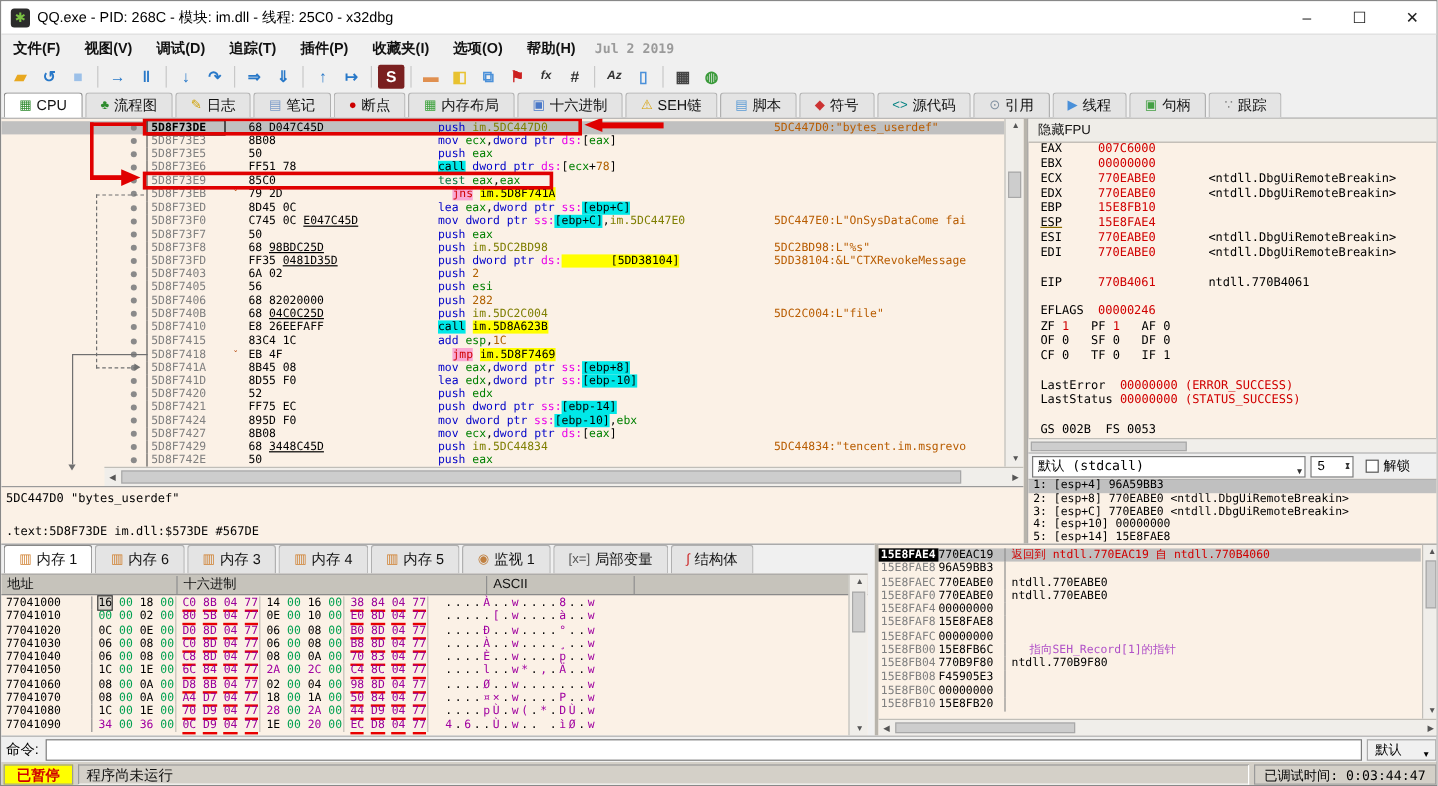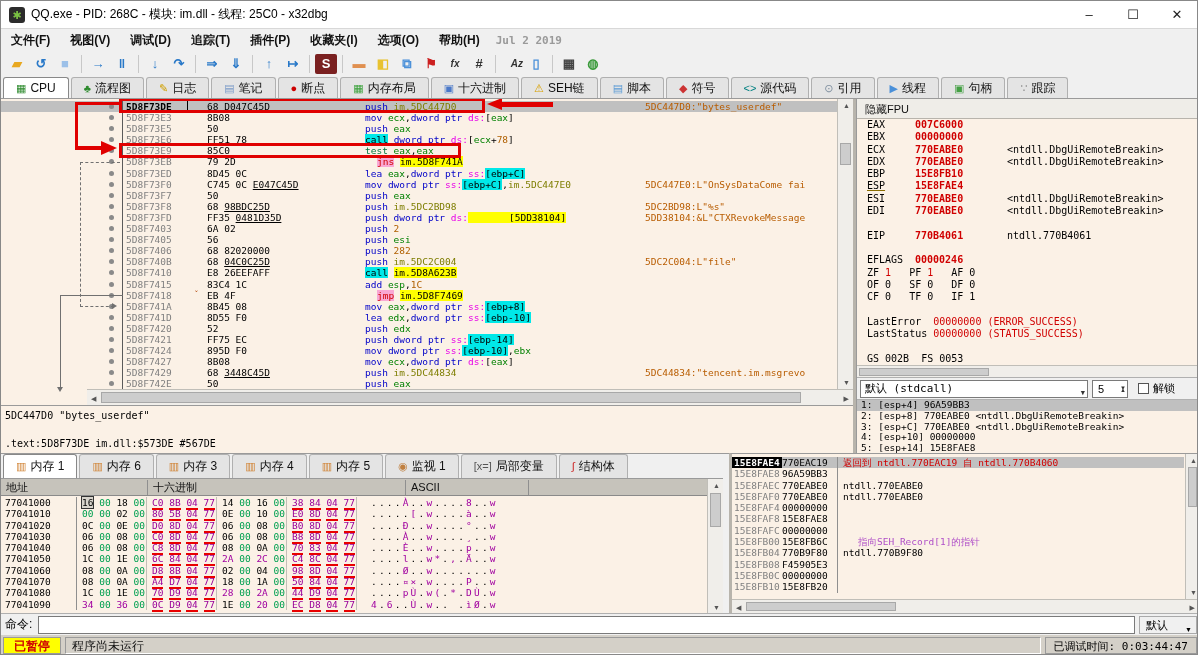--- a/index.html
+++ b/index.html
@@ -71,21 +71,21 @@
   
   #regpane { position:absolute; left:855px; top:98px; width:343px; height:354px; background:#fbf1e6;
              border-left:1px solid #9a9a9a; }
   #fpubar { position:absolute; left:0; top:0; width:343px; height:20px; background:#efede8;
             border-bottom:1px solid #b8b4ac; font-size:11px; line-height:20px; padding-left:8px; color:#111; }
   #reglist { position:absolute; left:0; top:20px; width:343px; height:246px; overflow:hidden;
              font-family:"DejaVu Sans Mono", monospace; font-size:10px; }
   .rline { height:12.3px; line-height:12.3px; white-space:pre; padding-left:10px; }
   .rname { display:inline-block; width:48px; color:#000; }
   .rname.u { text-decoration:underline; text-decoration-color:#8a6d00; }
-  .rval { display:inline-block; width:92px; color:#d00000;font-weight:bold; }
+  .rval { display:inline-block; width:92px; color:#d00000; }
   .rsym { color:#000; }
   .rred { color:#d00000; } .rblk { color:#000; }
   #reghscroll { position:absolute; left:0; top:266px; width:343px; height:12px; background:#f0eeea;
                 border-top:1px solid #c0beb8; }
   #convrow { position:absolute; left:0; top:278px; width:343px; height:22px; background:#f0f0f0;
              border-top:1px solid #b0b0b0; display:flex; align-items:center; font-size:11px; }
   #convbox { width:228px; height:18px; background:#fff; border:1px solid #7a7a7a; margin-left:3px;
              padding:0 4px; line-height:16px; position:relative; font-family:"DejaVu Sans Mono", monospace; }
   #convbox .dd { position:absolute; right:2px; top:4px; font-size:7px; color:#333; }
   #spinner { width:36px; height:18px; background:#fff; border:1px solid #7a7a7a; margin-left:4px;
@@ -192,21 +192,21 @@
       <div class="tsep"></div>
       <span class="tbi" style="color: rgb(255, 255, 255); background: rgb(122, 32, 32);">S</span>
       <div class="tsep"></div>
       <span class="tbi" style="color: rgb(224, 144, 80);">▬</span>
       <span class="tbi" style="color: rgb(232, 194, 48);">◧</span>
       <span class="tbi" style="color: rgb(74, 144, 217);">⧉</span>
       <span class="tbi" style="color: rgb(204, 32, 32);">⚑</span>
       <span class="tbi" style="color: rgb(51, 51, 51); font-size: 10px; font-style: italic;">fx</span>
       <span class="tbi" style="color: rgb(51, 51, 51);">#</span>
       <div class="tsep"></div>
-      <span class="tbi" style="color: rgb(51, 51, 51); font-size: 10px; font-style: italic; text-align: right;">Az</span>
+      <span class="tbi" style="color: rgb(51, 51, 51); font-size: 10px; font-style: italic;">Az</span>
       <span class="tbi" style="color: rgb(74, 144, 217);">▯</span>
       <div class="tsep"></div>
       <span class="tbi" style="color: rgb(68, 68, 68);">▦</span>
       <span class="tbi" style="color: rgb(58, 154, 58);">◍</span>
     </div>
 
   <div id="tabbar">
       <div class="tab sel">
         <span class="ticn" style="color: rgb(46, 139, 46);">▦</span>
         <span>CPU</span>

